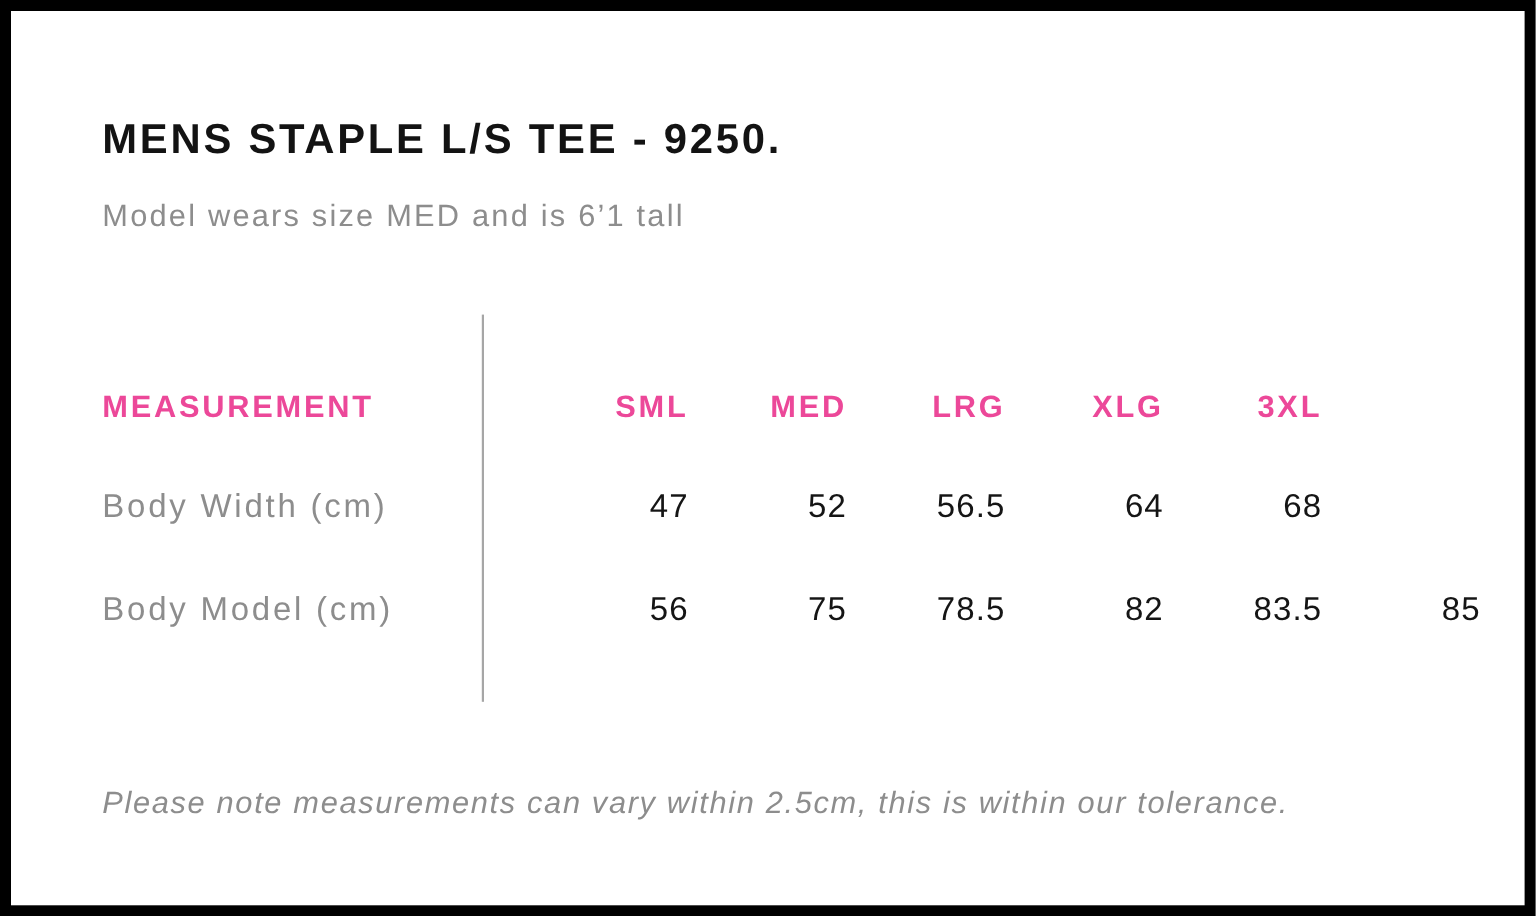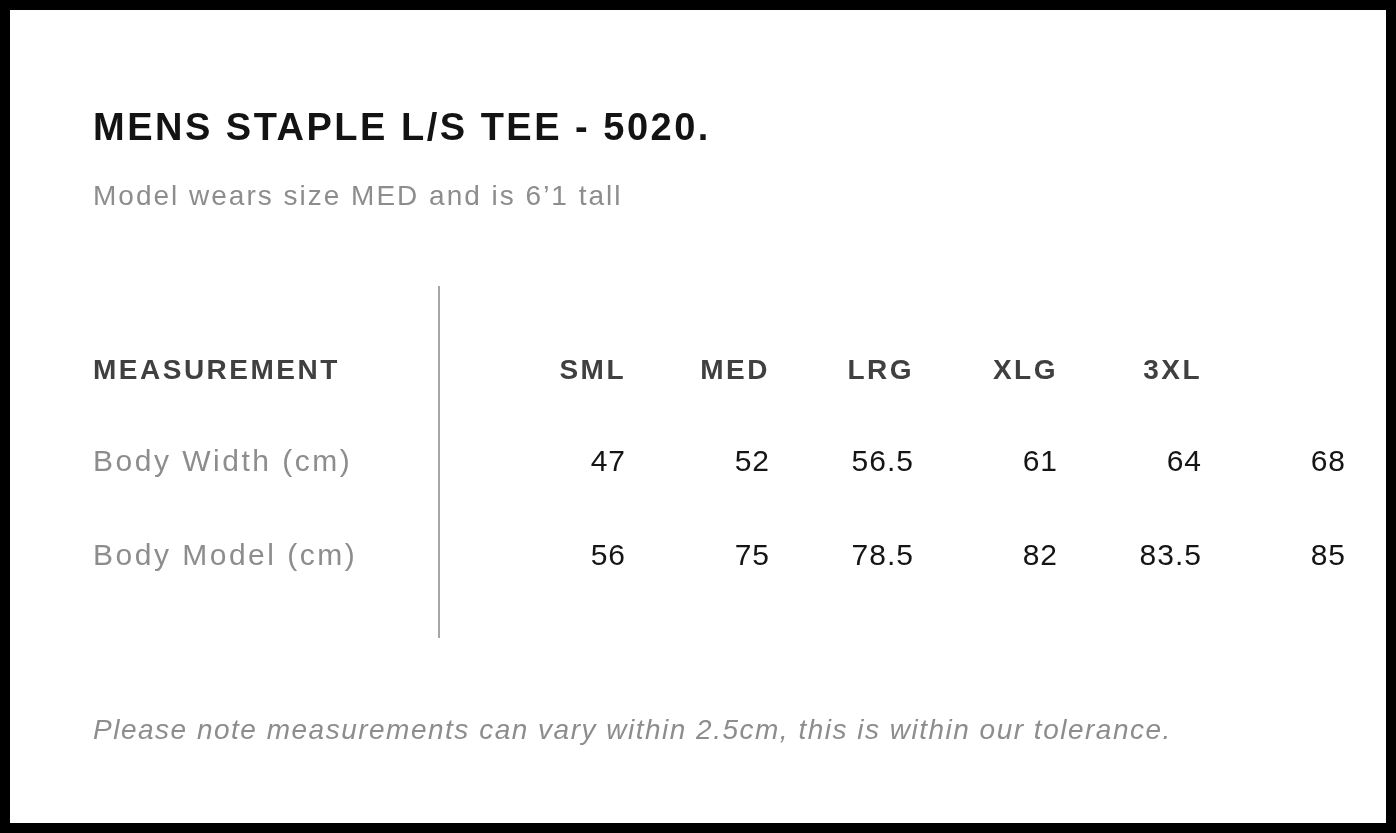--- a/index.html
+++ b/index.html
@@ -71,21 +71,21 @@
   }
   .scol {
     width: 144px;
     text-align: right;
   }
   .scol.first { margin-left: 42px; }
   .hdr {
     font-size: 28px;
     font-weight: bold;
     letter-spacing: 2.5px;
-    color: #404040;
+    color: #ec4899;
   }
   .rowlabel {
     font-size: 30px;
     font-weight: 400;
     letter-spacing: 2.5px;
     color: #8d8d8d;
   }
   .val {
     font-size: 30px;
     font-weight: 400;
@@ -105,41 +105,40 @@
     white-space: nowrap;
   }
 </style>
 </head>
 <body>
 
 <div class="frame"></div>
 
 <main>
 
-  <h1 class="title">MENS STAPLE L/S TEE - 5020.</h1>
+  <h1 class="title">MENS STAPLE L/S TEE - 9250.</h1>
 
   <p class="subtitle">Model wears size MED and is 6’1 tall</p>
 
   <div class="divider"></div>
 
   <div class="trow header">
     <div class="mcol hdr">MEASUREMENT</div>
     <div class="scol hdr first">SML</div>
     <div class="scol hdr">MED</div>
     <div class="scol hdr">LRG</div>
     <div class="scol hdr">XLG</div>
     <div class="scol hdr">3XL</div>
   </div>
 
   <div class="trow row1">
     <div class="mcol rowlabel">Body Width (cm)</div>
     <div class="scol val first">47</div>
     <div class="scol val">52</div>
     <div class="scol val">56.5</div>
-    <div class="scol val">61</div>
     <div class="scol val">64</div>
     <div class="scol val">68</div>
   </div>
 
   <div class="trow row2">
     <div class="mcol rowlabel">Body Model (cm)</div>
     <div class="scol val first">56</div>
     <div class="scol val">75</div>
     <div class="scol val">78.5</div>
     <div class="scol val">82</div>

